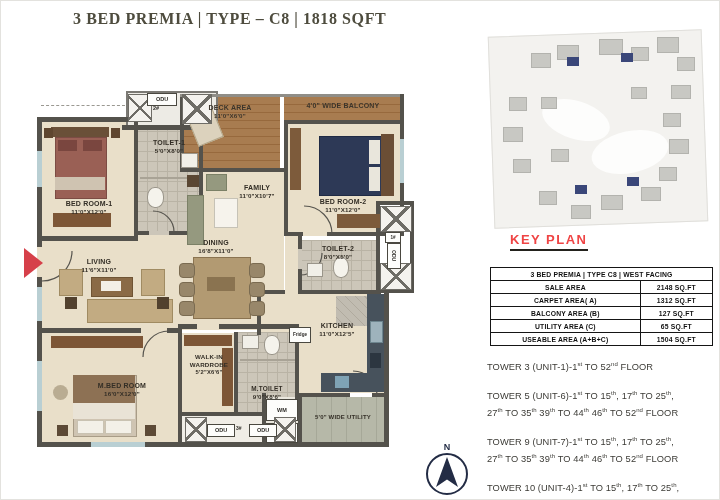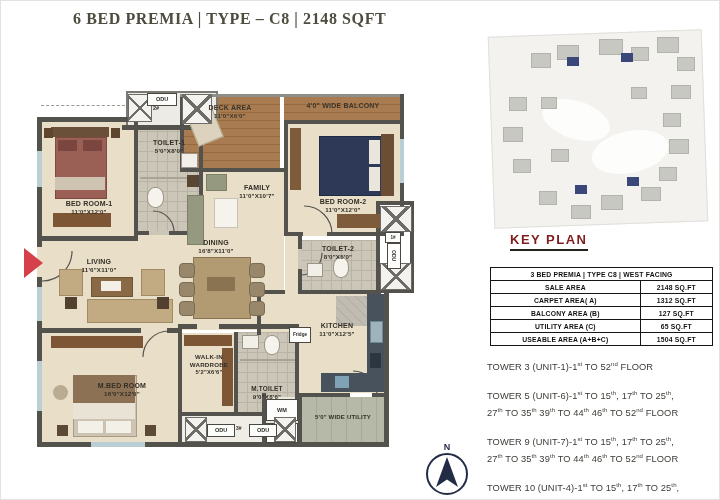--- a/index.html
+++ b/index.html
@@ -35,39 +35,39 @@
         border-left:19px solid #d6404a;border-top:15px solid transparent;border-bottom:15px solid transparent}
   #dash1{position:absolute;left:40px;top:104px;width:84px;height:0;border-top:1px dashed #9a9891}
   
   #keyplan{position:absolute;left:478px;top:26px;width:238px;height:202px}
   #kp-base{position:absolute;left:12px;top:6px;width:212px;height:190px;background:#f3f2ef;
            border:1px solid #e0dfdb;transform:rotate(-2deg)}
   .kp-lake{position:absolute;background:#fdfdfc;border-radius:50%}
   .kp-b{position:absolute;background:#c8c8c3;border:1px solid #b3b3ae}
   .kp-blue{position:absolute;background:#3a4779}
   #keyplan-label{position:absolute;left:509px;top:231px;font-weight:bold;font-size:13px;
-                 letter-spacing:1.5px;color:#7f1d1d;border-bottom:2px solid #23221d;padding-bottom:2px}
+                 letter-spacing:1.5px;color:#ef4444;border-bottom:2px solid #23221d;padding-bottom:2px}
   
   #area-table{position:absolute;left:489px;top:266px;width:223px;border-collapse:collapse;
               border:1.5px solid #151515}
   #area-table td{border:1px solid #151515;font-weight:bold;font-size:6.8px;color:#111;
                  text-align:center;padding:2.5px 2px;letter-spacing:.2px}
   
   #tower-info{position:absolute;left:486px;top:356px;width:236px;font-size:9.3px;color:#3b3a35;
               letter-spacing:.1px}
   .tower{margin-bottom:12px}
   .tline{line-height:14px;white-space:nowrap}
   .tline sup{font-size:6px}
   
   #compass{position:absolute;left:417px;top:436px}
 </style>
 </head>
 <body>
 
-<div id="title">6 BED PREMIA | TYPE – C8 | 2148 SQFT</div>
+<div id="title">3 BED PREMIA | TYPE – C8 | 1818 SQFT</div>
 
 <div id="plan">
 
   <div class="floor cream" style="left:41px;top:171px;width:242px;height:158px"></div>
   <div class="floor cream" style="left:284px;top:235px;width:16px;height:94px"></div>
   <div class="floor cream" style="left:41px;top:121px;width:92px;height:114px"></div>
   <div class="floor tile" style="left:137px;top:129px;width:61px;height:101px"></div>
   <div class="floor wood" style="left:183px;top:96px;width:96px;height:71px"></div>
   <div class="floor wood" style="left:283px;top:96px;width:116px;height:23px"></div>
   <div class="floor cream" style="left:287px;top:123px;width:112px;height:108px"></div>

